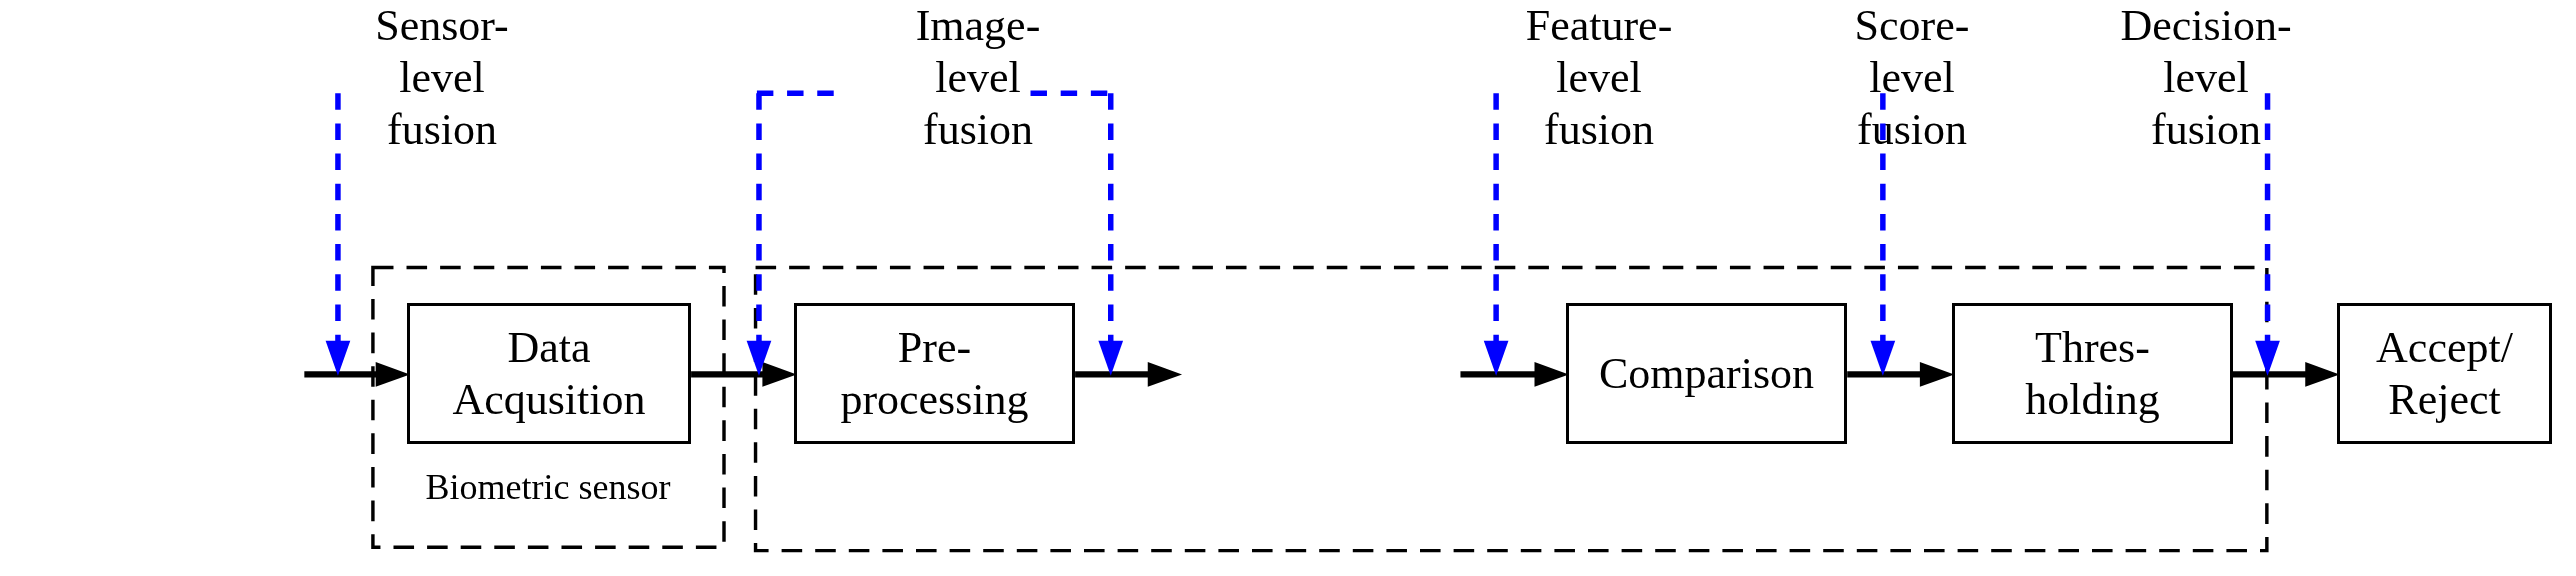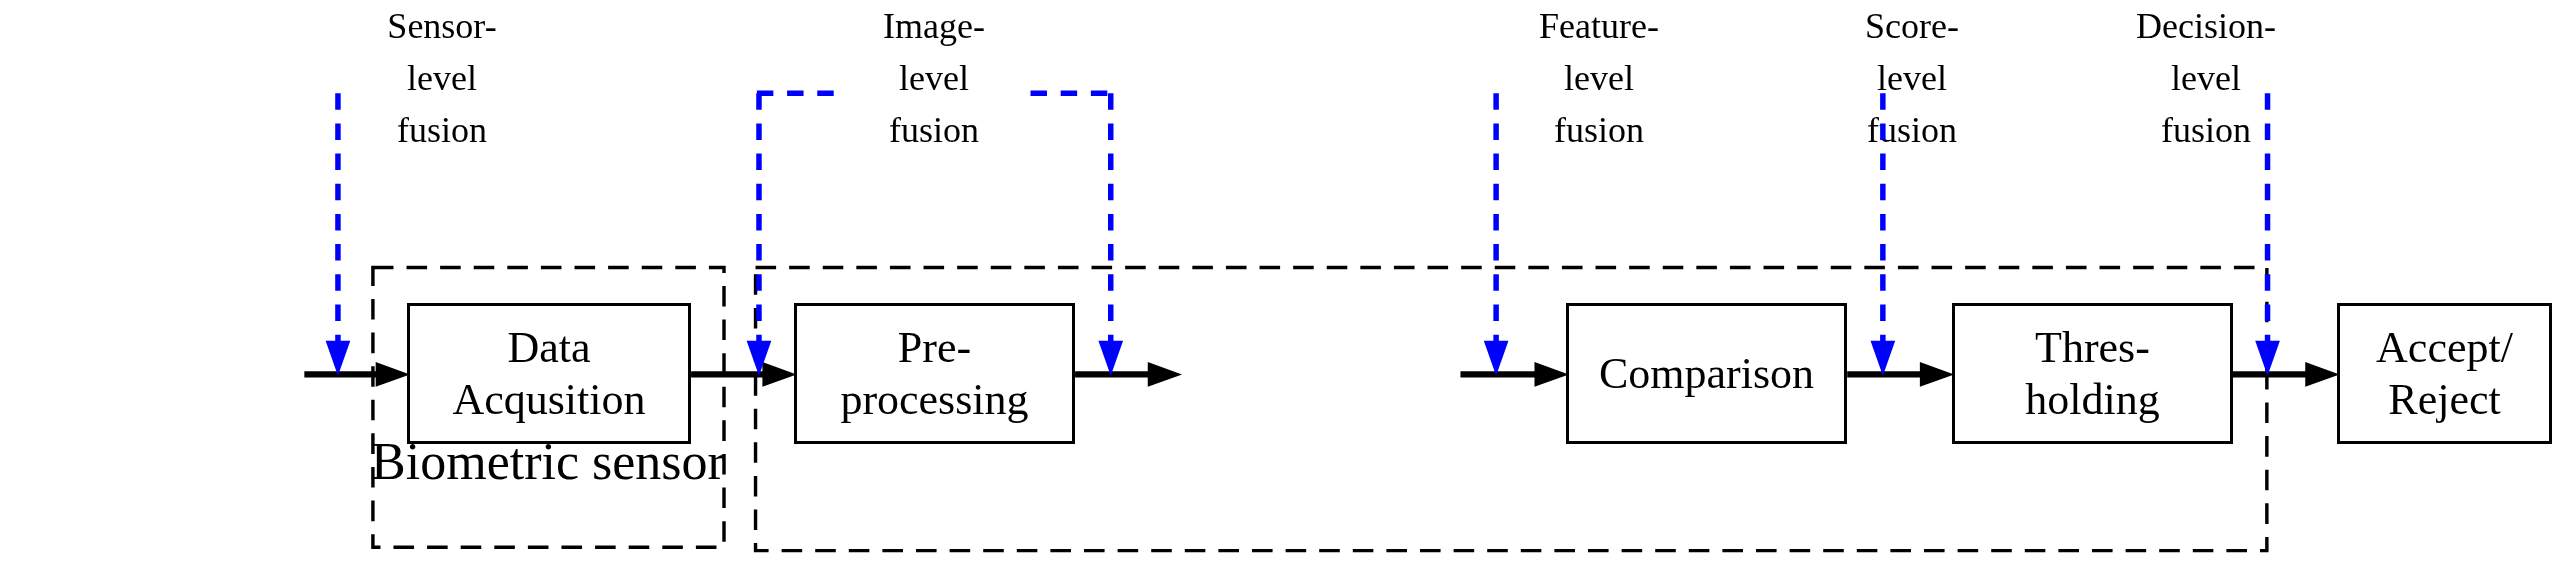--- a/index.html
+++ b/index.html
@@ -7,57 +7,57 @@
     position:relative;
     width:2576px;height:576px;
     background:#ffffff;
     font-family:"Liberation Serif","DejaVu Serif",serif;
     color:#000;
     overflow:hidden;
   }
   .layer{position:absolute;left:0;top:0;}
   .fusion-label{
     position:absolute;top:0;width:412px;
-    font-size:36px;line-height:52px;
+    font-size:44px;line-height:52px;
     text-align:center;white-space:pre-line;
     z-index:1;
   }
   .pipeline-box{
     position:absolute;top:303px;height:141px;
     border:3.4px solid #000;background:#fff;
     box-sizing:border-box;
     display:flex;align-items:center;justify-content:center;
     z-index:3;
   }
   .pipeline-box .box-text{
     font-size:44px;line-height:52px;
     text-align:center;white-space:pre-line;
   }
   .container-label{
-    position:absolute;top:436px;
-    font-size:52px;line-height:52px;
+    position:absolute;top:461px;
+    font-size:36px;line-height:52px;
     text-align:center;white-space:pre-line;
     z-index:4;
   }
   svg{display:block;}
   .flow-line{stroke:var(--line,#000);stroke-width:9;}
   .flow-head{fill:var(--line,#000);}
   .dash-rect{fill:none;stroke:var(--line,#000);stroke-width:5;stroke-dasharray:30 19;}
   .fusion-line{stroke:var(--accent,#0000ff);stroke-width:8;stroke-dasharray:24 20;fill:none;}
   .fusion-head{fill:var(--accent,#0000ff);}
 </style>
 </head>
 <body>
 
 <div class="canvas">
 
   <div class="fusion-label" style="left:236px">Sensor-
 level
 fusion</div>
-  <div class="fusion-label" style="left:728px">Image-
+  <div class="fusion-label" style="left:772px">Image-
 level
 fusion</div>
   <div class="fusion-label" style="left:1393px">Feature-
 level
 fusion</div>
   <div class="fusion-label" style="left:1706px">Score-
 level
 fusion</div>
   <div class="fusion-label" style="left:2000px">Decision-
 level

